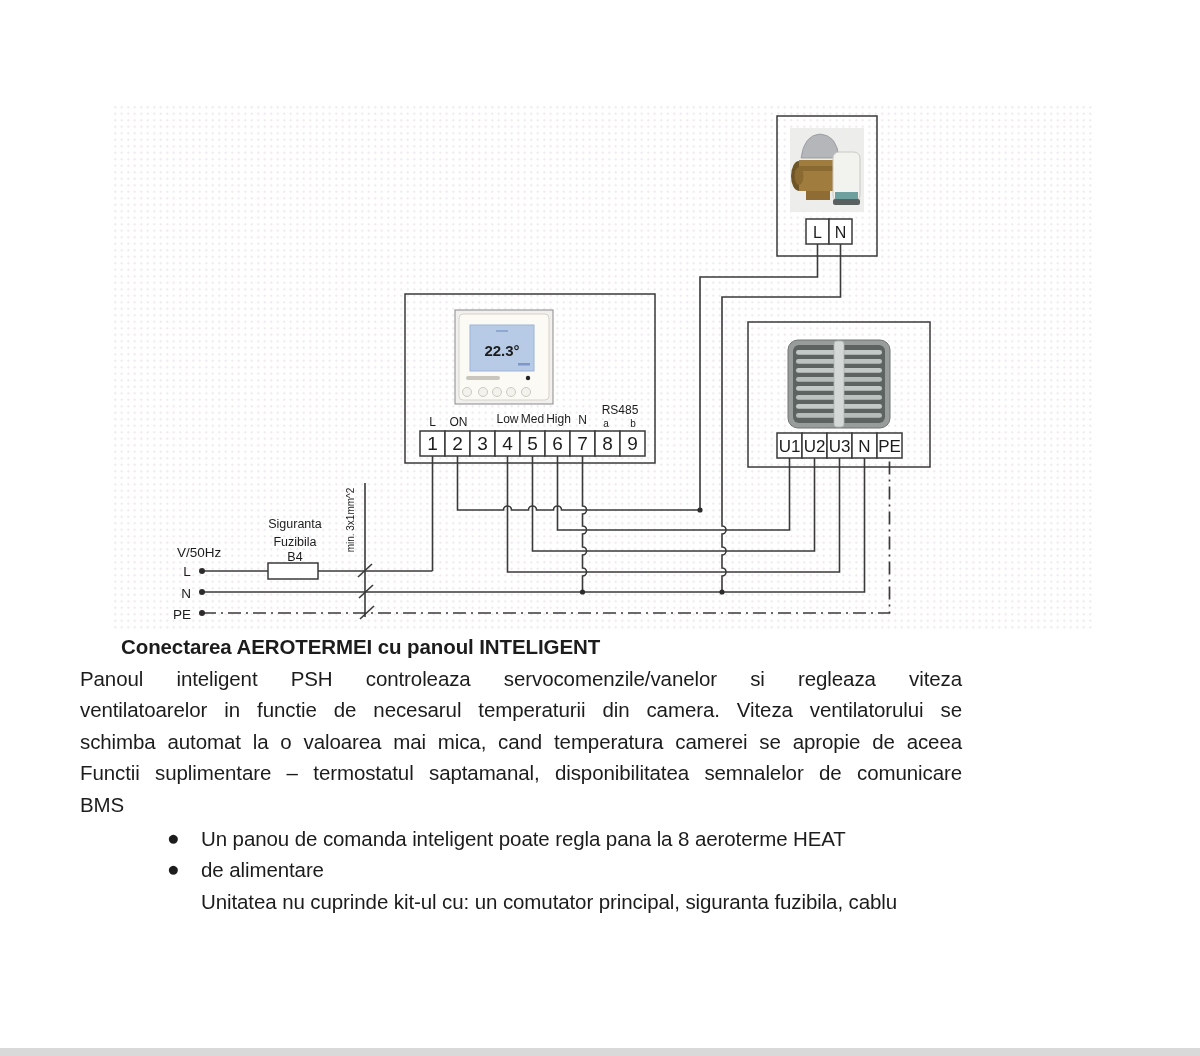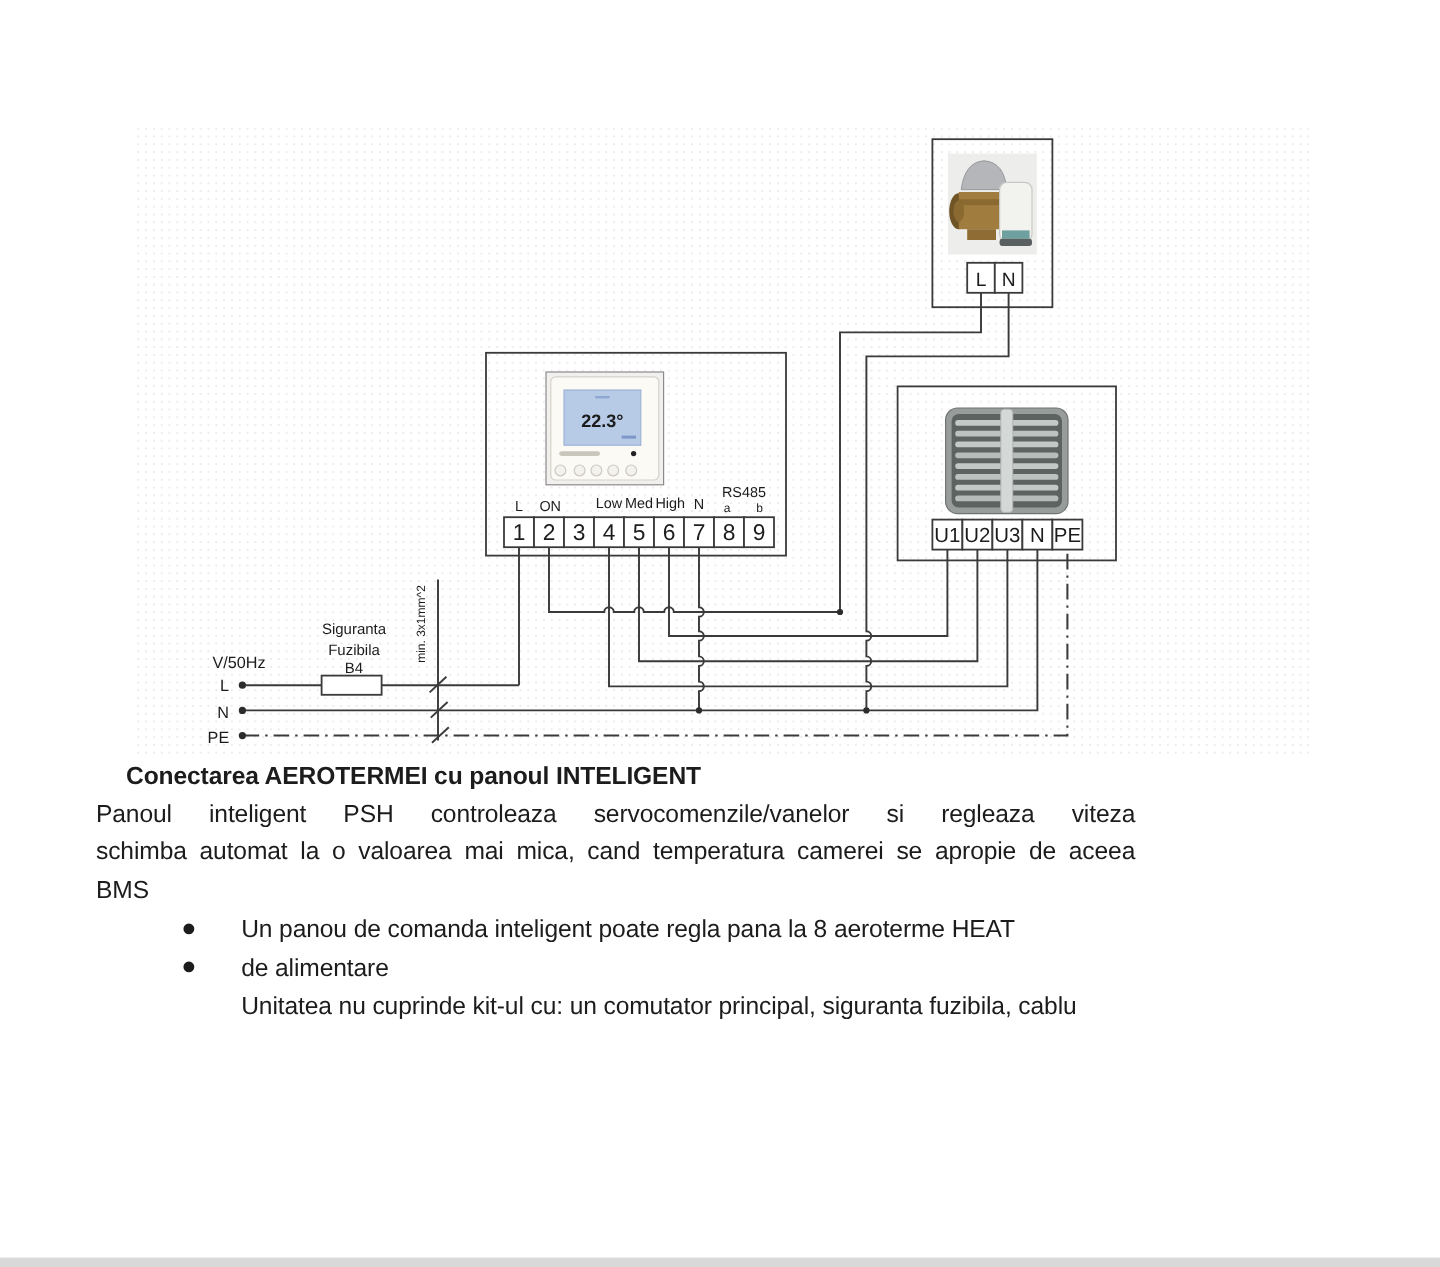--- a/index.html
+++ b/index.html
@@ -18,24 +18,24 @@
   .wire-pe{stroke:#3a3a3a;stroke-width:1.7;fill:none;stroke-dasharray:13 5 2 5;}
   .boxline{stroke:#3a3a3a;stroke-width:1.5;fill:none;}
   .cell{stroke:#3a3a3a;stroke-width:1.5;fill:#ffffff;}
   .dot{fill:#2c2c2c;}
   .tnum{font-size:19px;}
   .tlabel{font-size:12px;}
   .tiny{font-size:10px;}
   .supply{font-size:13.5px;}
   .fuselabel{font-size:12.5px;}
 
-  .text-block{position:absolute;left:0;top:631px;width:1010px;box-sizing:border-box;
+  .text-block{position:absolute;left:16px;top:631px;width:1010px;box-sizing:border-box;
     padding:0 64px 0 64px;font-size:20.5px;line-height:31.6px;letter-spacing:-0.1px;}
   .heading{font-weight:bold;padding-left:41px;white-space:nowrap;}
-  .line{text-align:left;margin-left:16px;}
+  .line{text-align:left;}
   .just{text-align:justify;text-align-last:justify;}
   ul.bullets{margin:2px 0 0 0;padding:0;list-style:none;}
   ul.bullets li{position:relative;margin-left:121px;padding:0;}
   ul.bullets li .marker{position:absolute;left:-34px;top:-1px;font-size:21px;}
   .bottom-edge{position:absolute;left:0;bottom:0;width:1200px;height:8px;background:#d9d9d9;}
 </style>
 </head>
 <body>
 
 <div class="page">
@@ -184,23 +184,25 @@
       <text x="839.5" y="452" text-anchor="middle" font-size="17">U3</text>
       <text x="864.5" y="452" text-anchor="middle" font-size="17">N</text>
       <text x="889.5" y="452" text-anchor="middle" font-size="17">PE</text>
     </g>
   </svg>
 
   <div class="text-block">
     <div class="heading">Conectarea AEROTERMEI cu panoul INTELIGENT</div>
     <div>
       <div class="line just">Panoul inteligent PSH controleaza servocomenzile/vanelor si regleaza viteza</div>
+      <div class="line just">ventilatoarelor in functie de necesarul temperaturii din camera. Viteza ventilatorului se</div>
       <div class="line just">schimba automat la o valoarea mai mica, cand temperatura camerei se apropie de aceea</div>
     </div>
     <div>
+      <div class="line just">Functii suplimentare – termostatul saptamanal, disponibilitatea semnalelor de comunicare</div>
       <div class="line">BMS</div>
     </div>
     <ul class="bullets">
       <li>
         <span class="marker">●</span>
         <div class="line">Un panou de comanda inteligent poate regla pana la 8 aeroterme HEAT</div>
       </li>
       <li>
         <span class="marker">●</span>
         <div class="line">de alimentare</div>

